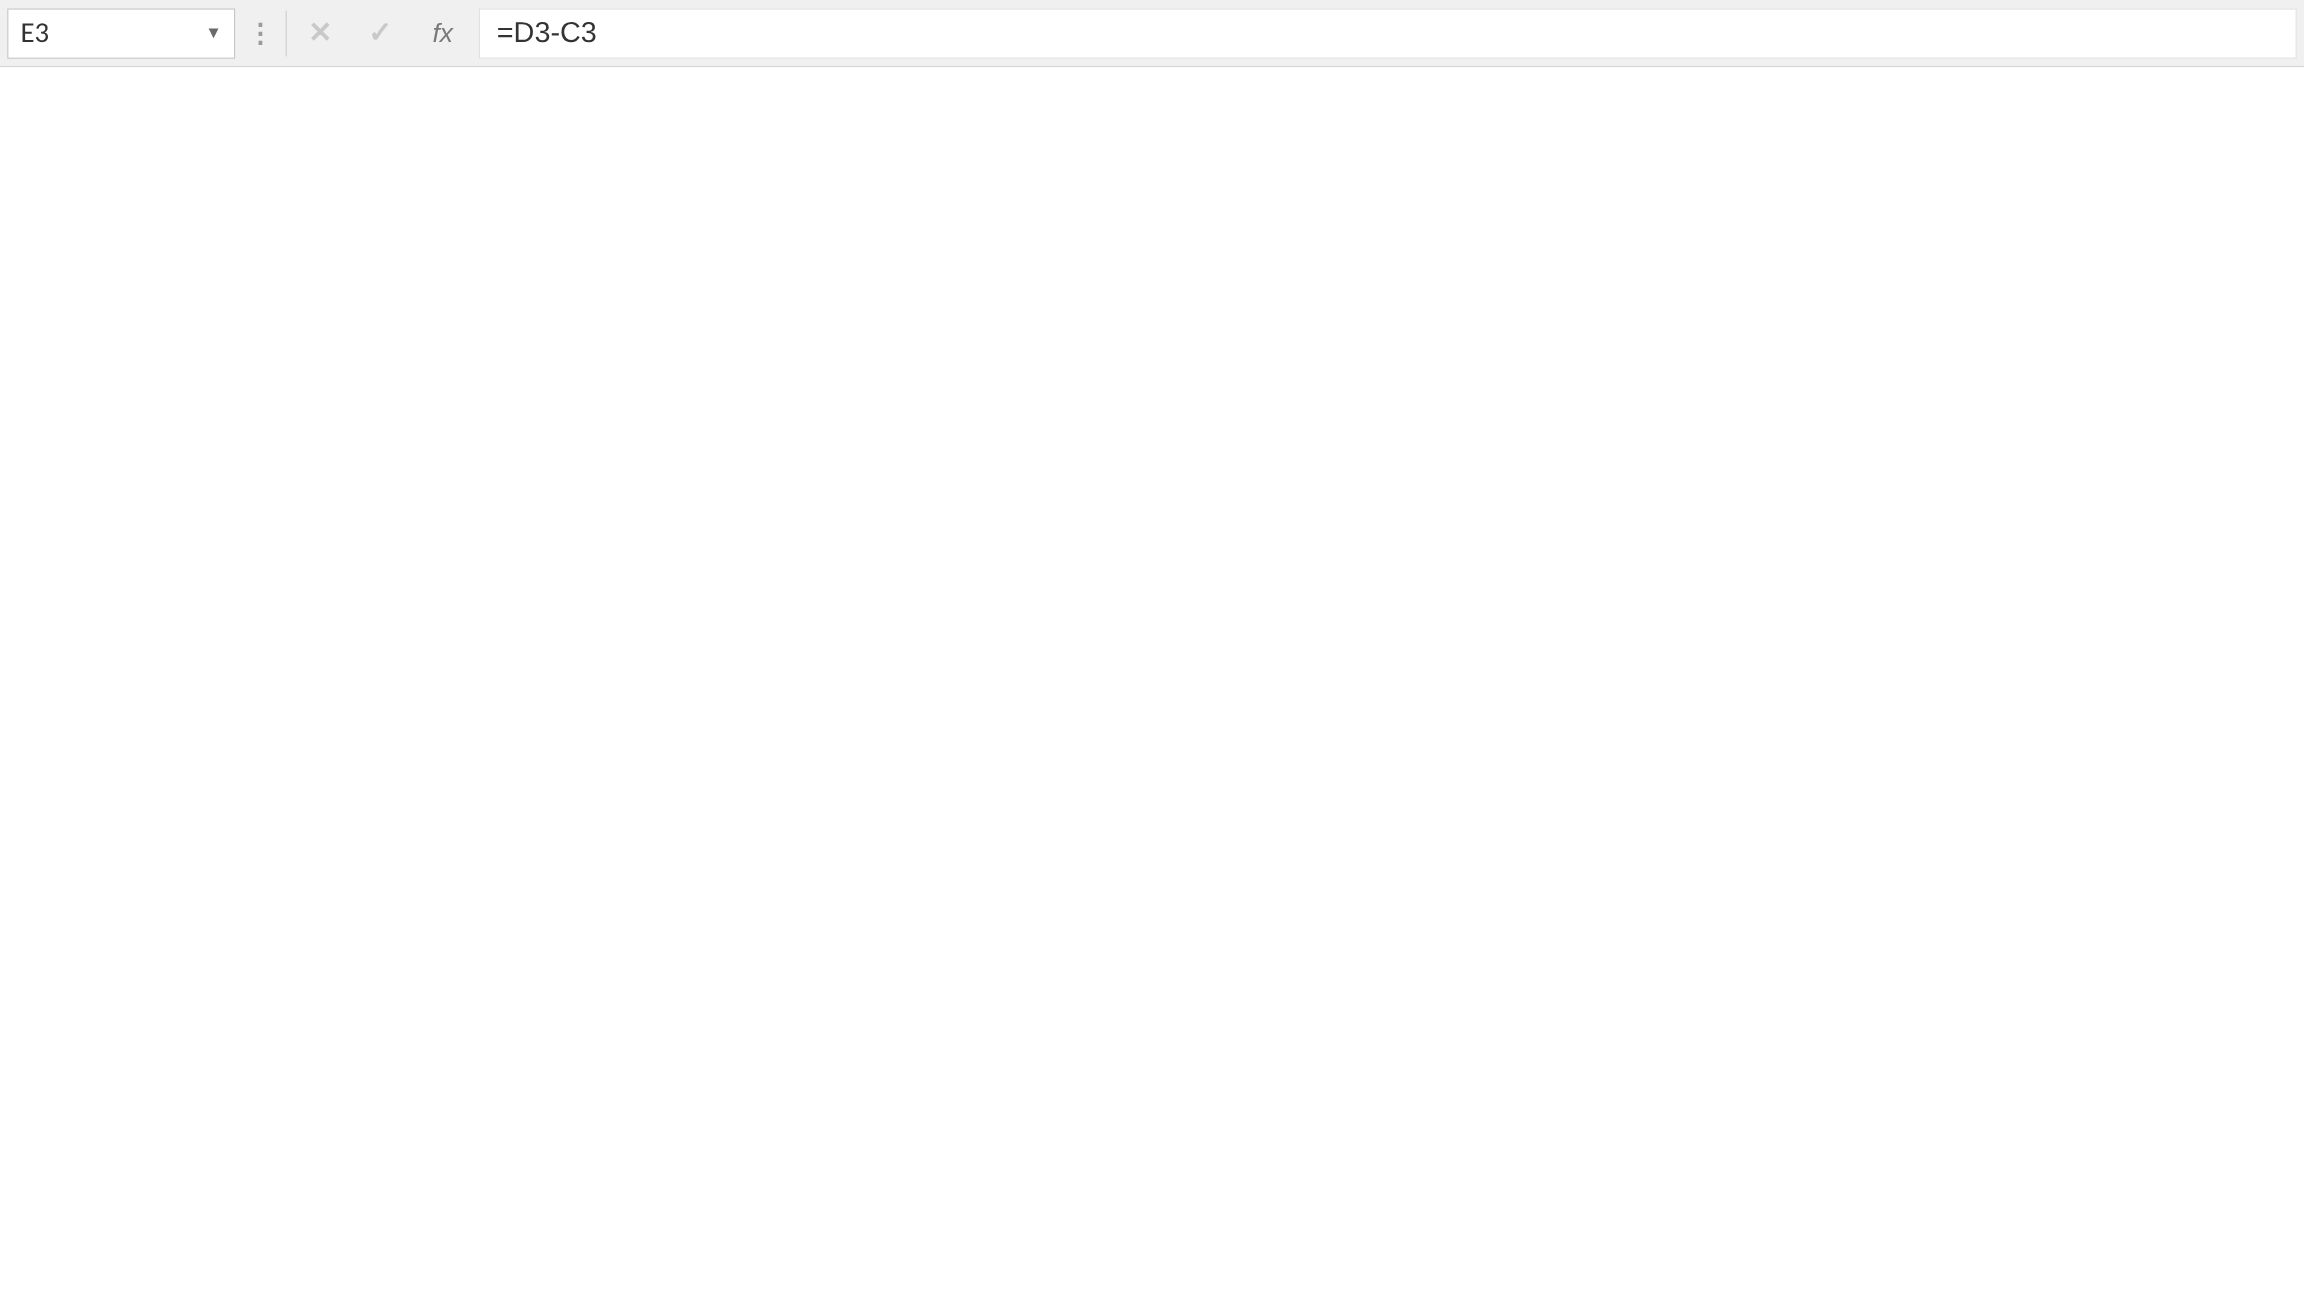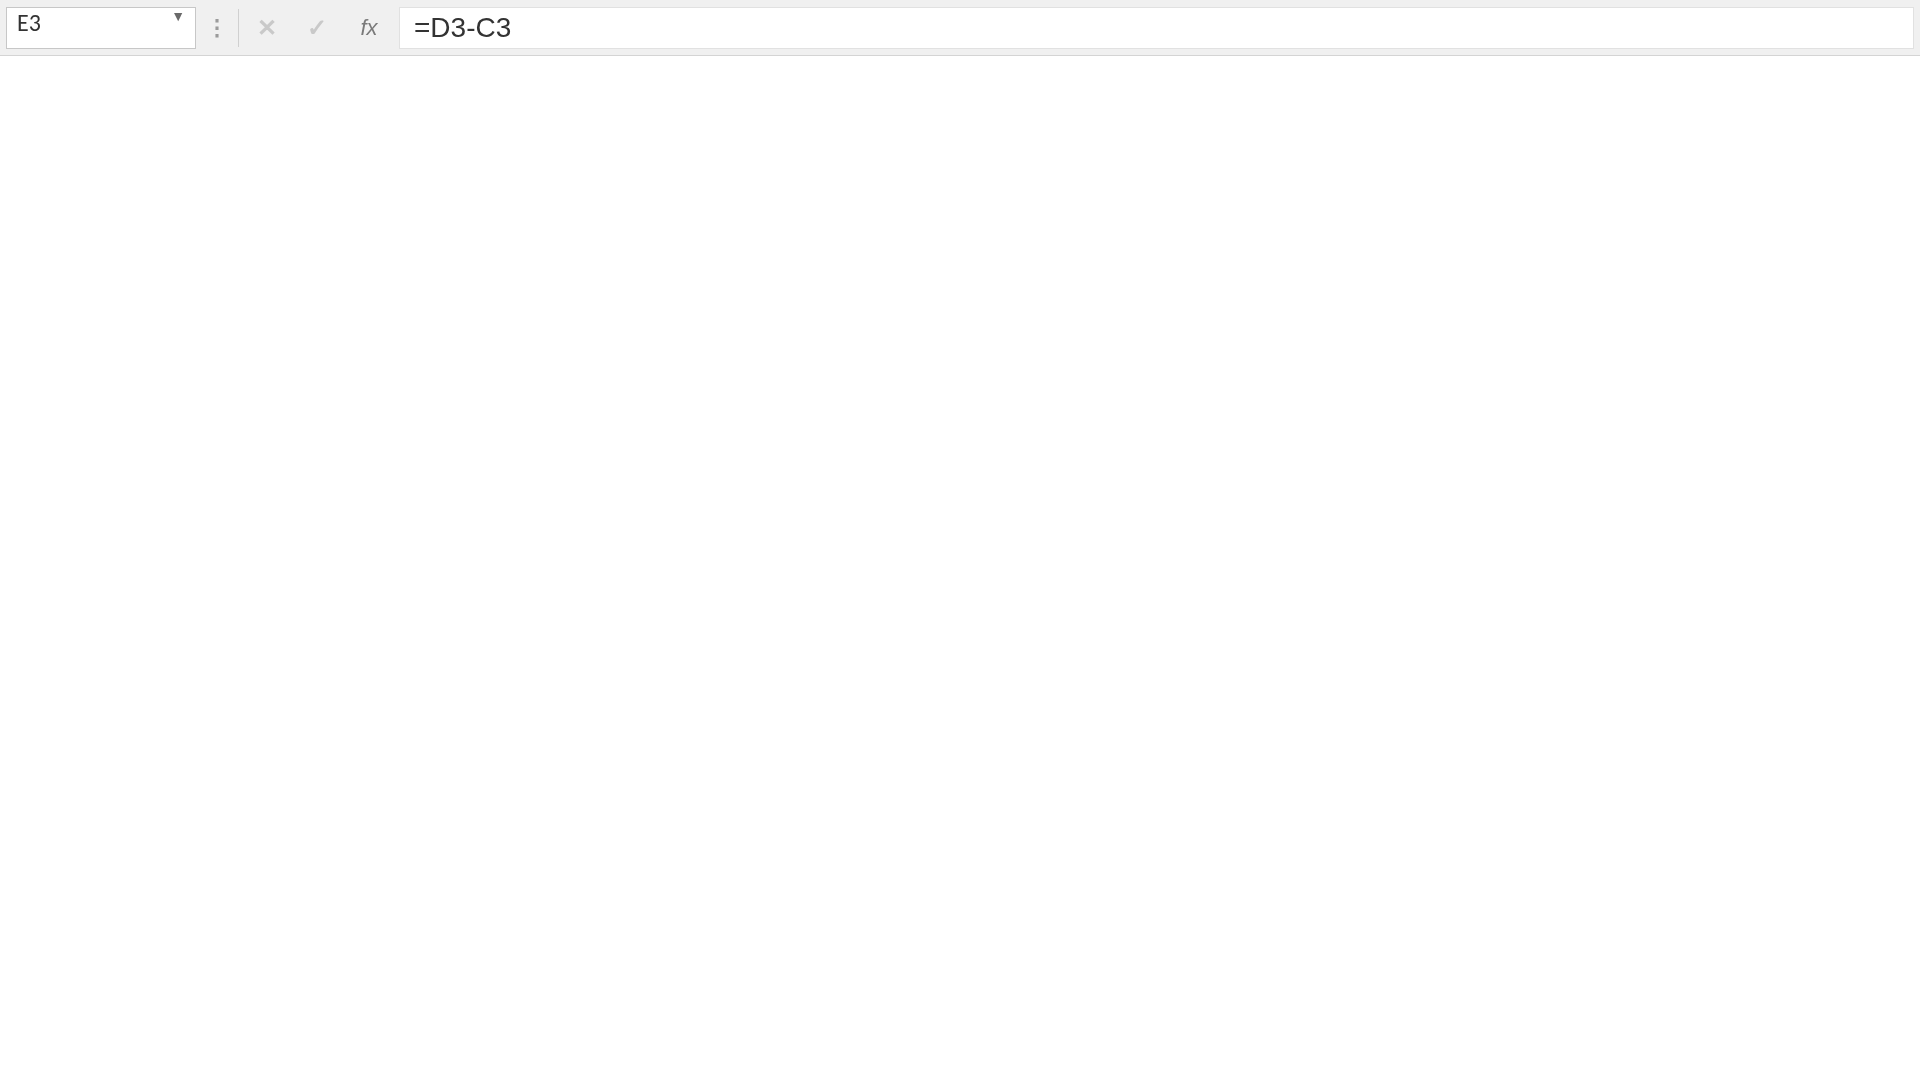--- a/index.html
+++ b/index.html
@@ -15,21 +15,21 @@
       display: flex;
       align-items: center;
       height: 56px;
       background: #f0f0f0;
       border-bottom: 1px solid #d4d4d4;
       padding: 4px 6px;
       gap: 6px;
     }
     .name-box {
       display: flex;
-      align-items: flex-start;
+      align-items: center;
       justify-content: space-between;
       background: #ffffff;
       border: 1px solid #c7c7c7;
       width: 190px;
       height: 42px;
       padding: 0 10px;
       font-size: 24px;
       color: #333;
       gap: 48px;
     }
@@ -58,21 +58,21 @@
       display: flex; align-items: center; justify-content: center;
       font-style: italic;
       color: #7a7a7a; font-size: 22px;
       border: none; background: transparent;
     }
     .formula-input {
       flex: 1;
       height: 42px;
       background: #ffffff;
       border: 1px solid #e1e1e1;
-      font-size: 28px;
+      font-size: 24px;
       padding: 0 14px;
       color: #333;
       outline: none;
     }
     
     
     .sheet {
       position: relative;
     }
     .corner {

